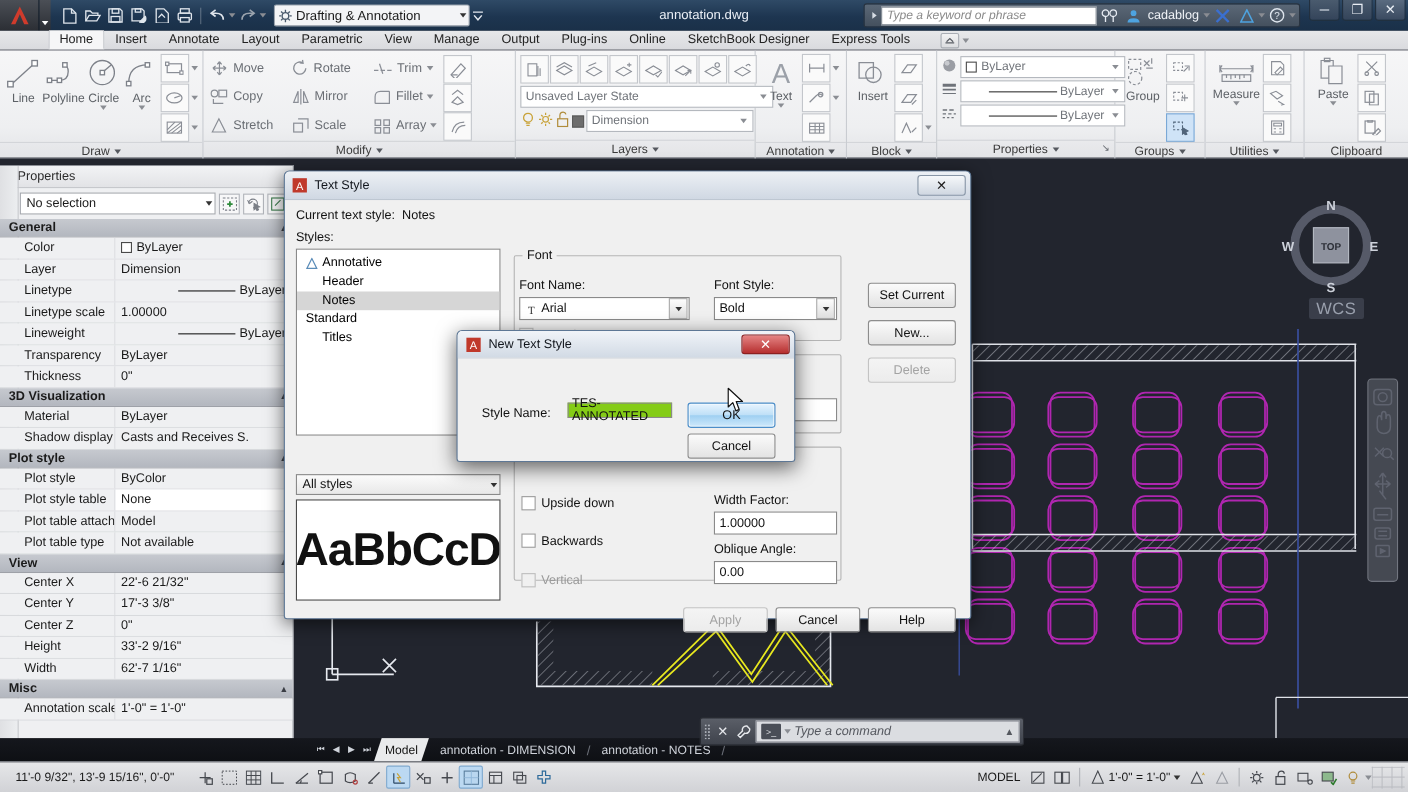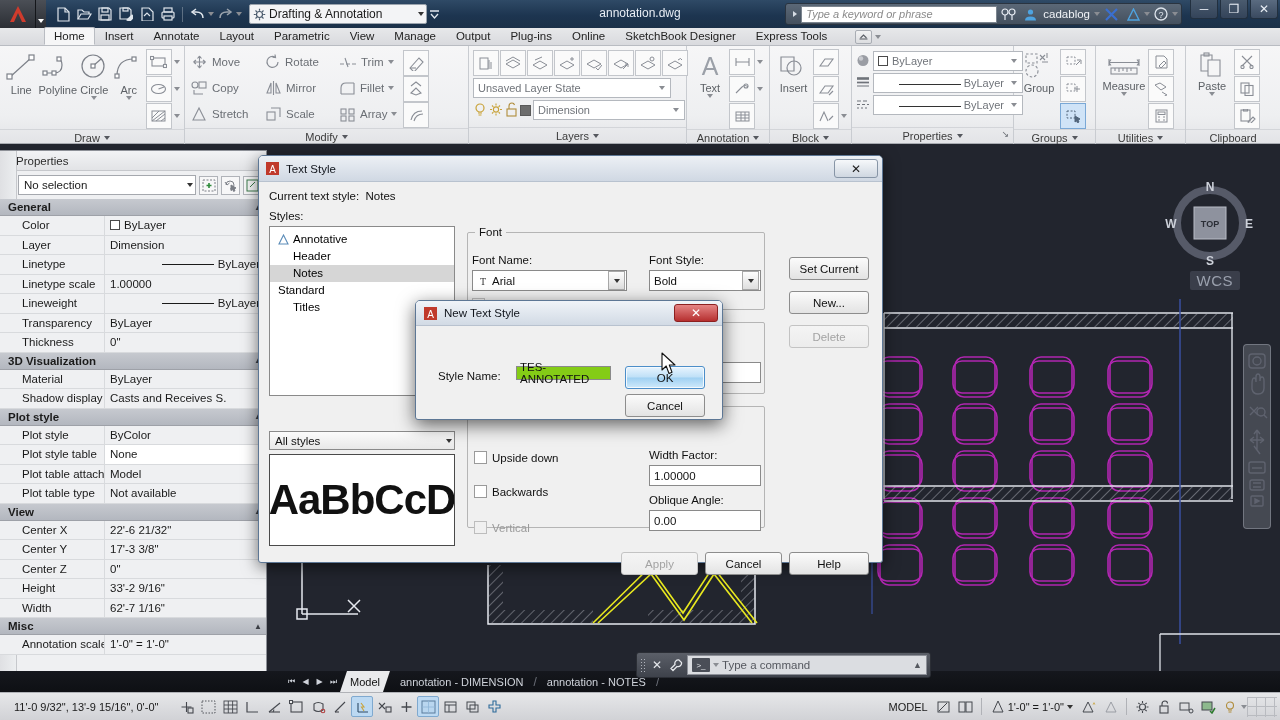--- a/index.html
+++ b/index.html
@@ -327,21 +327,21 @@
     background-image:radial-gradient(#aeb2ba 40%, transparent 41%); background-size:3px 3px; }
   .cmd-ico { width:16px; display:flex;align-items:center;justify-content:center; color:#e6e8ec; font-size:12px;}
   .cmd-field {
     flex:1; height:20px; background:#dbdde1; border:1px solid #8d9098;
     display:flex; align-items:center; padding:0 4px; gap:3px;
   }
   .cmd-prompt {
     width:18px;height:14px;background:#4a4e57;color:#e8eaee;font-size:8px;
     display:flex;align-items:center;justify-content:center; border-radius:1px;
   }
-  .cmd-ph { flex:1; font-size:11.5px; color:#55585f; }
+  .cmd-ph { flex:1; font-style:italic; font-size:11.5px; color:#55585f; }
 
   
   .layout-bar {
     position:absolute; left:0; top:671px; width:1280px; height:21px;
     background:linear-gradient(180deg,#15171d,#0e1014);
     display:flex; align-items:center; z-index:15;
   }
   .lt-navs { display:flex; align-items:center; gap:1px; margin-left:285px; }
   .lt-nav { width:13px;height:15px; display:flex;align-items:center;justify-content:center;
     color:#cfd3da; font-size:8px; }
@@ -898,21 +898,21 @@
                 <circle cx="12" cy="3" r="2"></circle>
               </svg>
             </div>
           <div class="sbtn bordered">
             <svg width="16" height="15" viewBox="0 0 16 15" fill="none" stroke="#8a8e96" stroke-width="1">
               <path d="M1 9 L8 5 L15 9 L8 13 z"></path>
                 <path d="M11 4 q3-3 4 0"></path>
               </svg>
             </div>
         </div>
-        <div class="combo" style="width:198px">
+        <div class="combo" style="width:230px">
           <span class="cval">Unsaved Layer State</span>
           <span class="cdrop">
             <span class="caret-dn gy"></span>
             </span>
         </div>
         <div class="layer-row">
           <span>
             <svg width="14" height="15" viewBox="0 0 14 15" fill="none" stroke="#c9a33a" stroke-width="1.2">
               <circle cx="7" cy="6" r="4"></circle>
                 <path d="M5 11 h4 M5.5 13 h3"></path>

